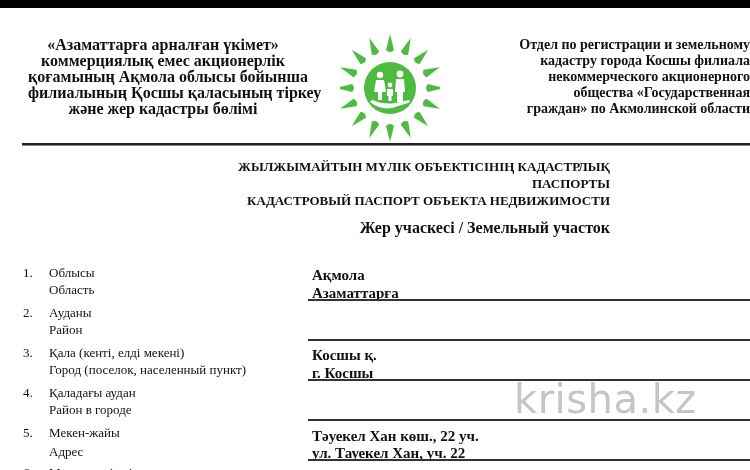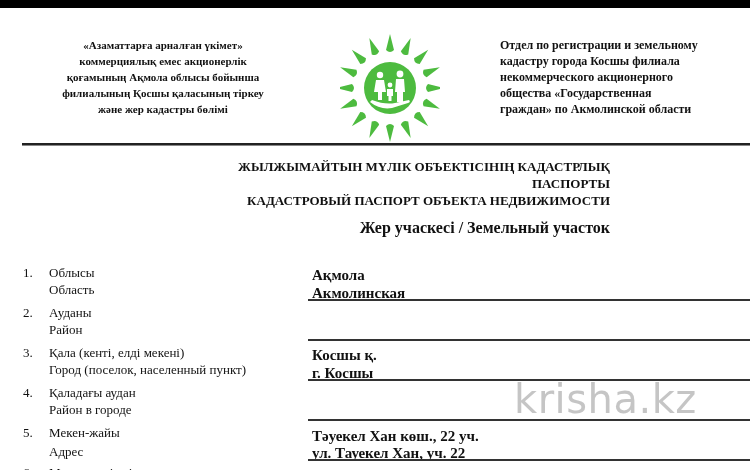--- a/index.html
+++ b/index.html
@@ -3,25 +3,25 @@
 <meta charset="utf-8">
 <style>
   * { margin: 0; padding: 0; box-sizing: border-box; }
   html, body { width: 750px; height: 470px; overflow: hidden; background: #ffffff; }
   body { position: relative; font-family: "Liberation Serif", "DejaVu Serif", serif; color: #111; }
 
   .top-bar { position: absolute; left: 0; top: 0; width: 750px; height: 8px; background: #000; }
 
   .org-left {
     position: absolute; left: 28px; top: 37px; width: 270px;
-    text-align: center; font-weight: bold; font-size: 11px; line-height: 16px;
+    text-align: center; font-weight: bold; font-size: 16px; line-height: 16px;
   }
   .org-right {
     position: absolute; left: 500px; top: 37px; width: 250px;
-    text-align: left; font-weight: bold; font-size: 12px; line-height: 16px;
+    text-align: right; font-weight: bold; font-size: 14px; line-height: 16px;
   }
   .org-left div, .org-right div { white-space: nowrap; }
 
   .logo { position: absolute; left: 340px; top: 30px; width: 100px; height: 112px; }
 
   .header-rule {
     position: absolute; left: 22px; top: 143px; width: 728px; height: 3px;
     background: #222; border-bottom: 1px solid #888;
   }
 
@@ -107,21 +107,21 @@
   <div class="t">ПАСПОРТЫ</div>
   <div class="t">КАДАСТРОВЫЙ ПАСПОРТ ОБЪЕКТА НЕДВИЖИМОСТИ</div>
   <div class="t sub">Жер учаскесі / Земельный участок</div>
 </div>
 
 <div class="row" style="top:264px;">
   <span class="num" style="top:0;">1.</span>
   <span class="label" style="top:0;">Облысы</span>
   <span class="label" style="top:17px;">Область</span>
   <span class="value" style="top:3px;">Ақмола</span>
-  <span class="value" style="top:21px;">Акмолинская</span>
+  <span class="value" style="top:21px;">Азаматтарға</span>
   <div class="rule" style="top:35px;"></div>
 </div>
 
 <div class="row" style="top:304px;">
   <span class="num" style="top:0;">2.</span>
   <span class="label" style="top:0;">Ауданы</span>
   <span class="label" style="top:17px;">Район</span>
   <span class="value" style="top:3px;"></span>
   <span class="value" style="top:21px;"></span>
   <div class="rule" style="top:35px;"></div>

